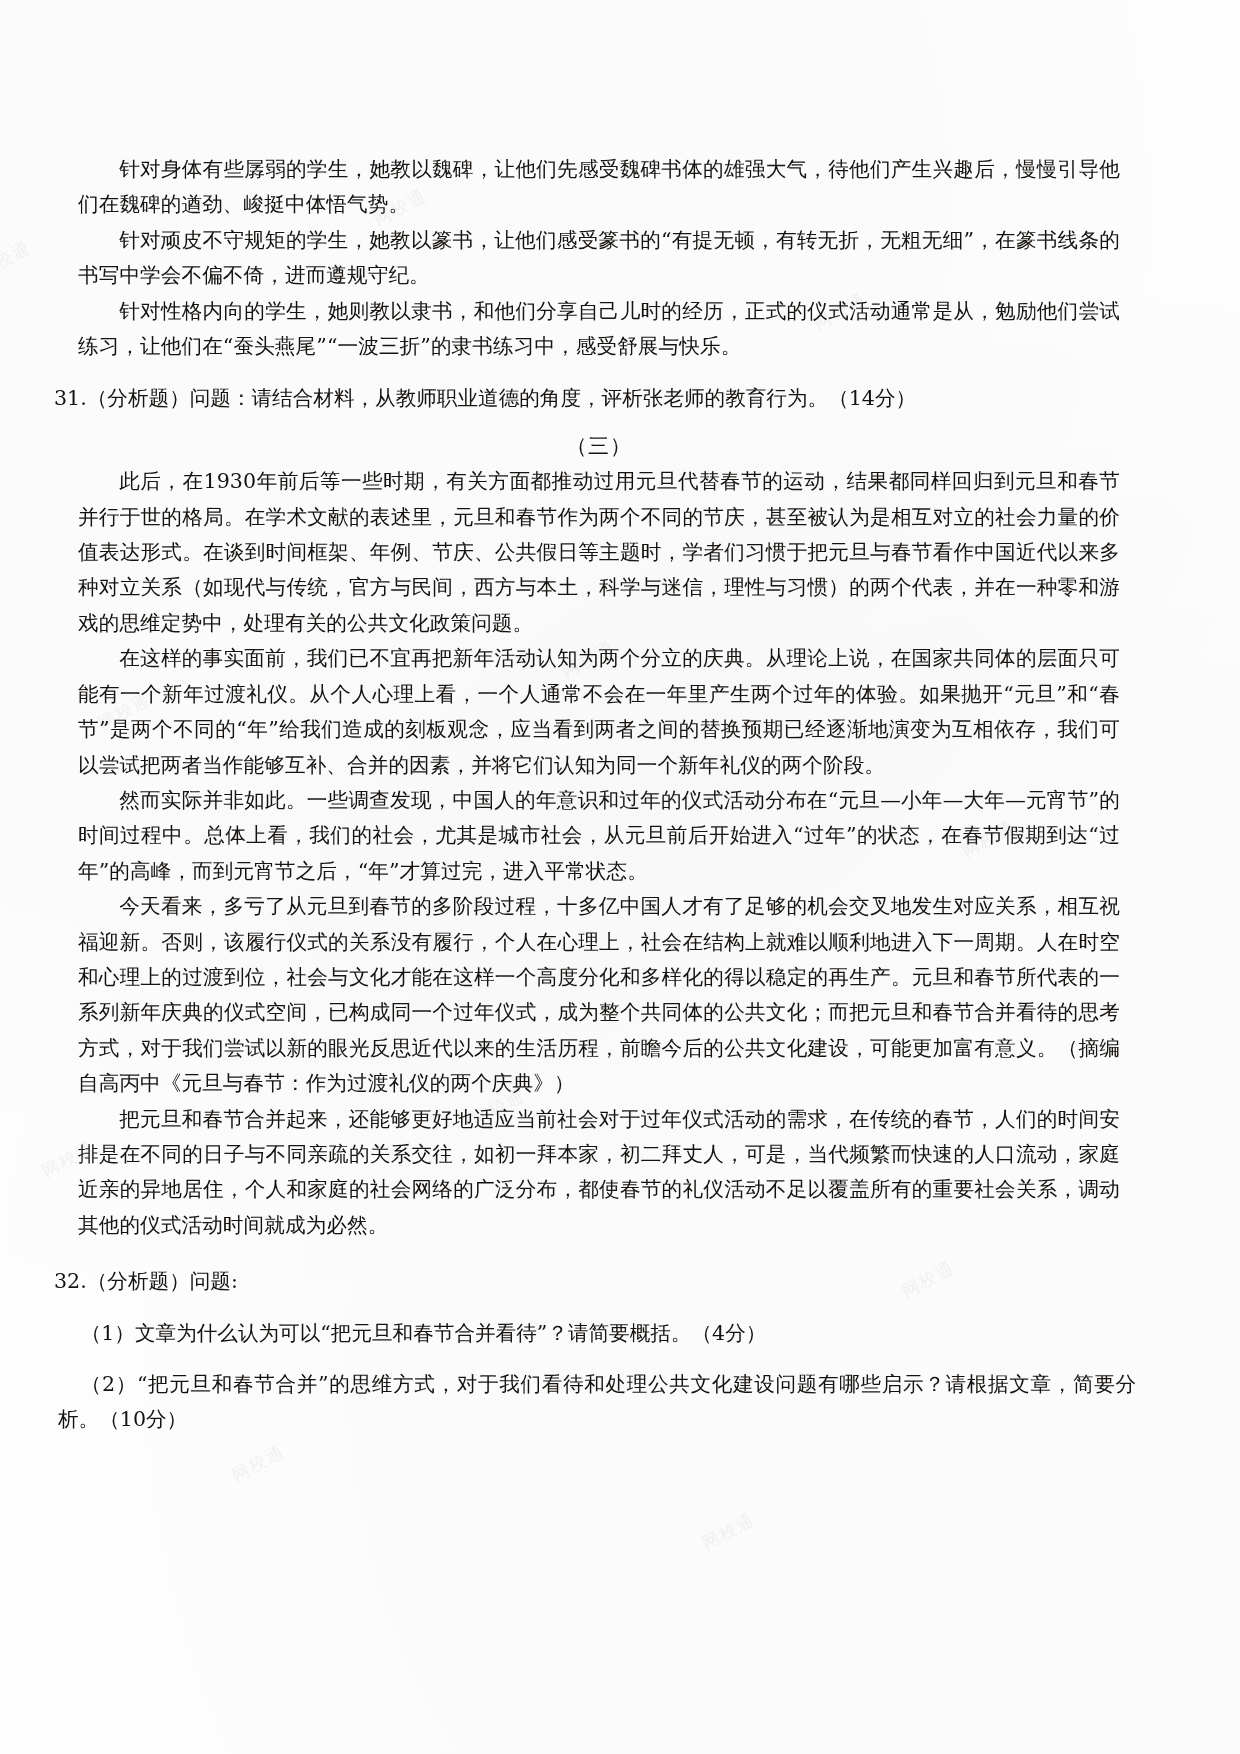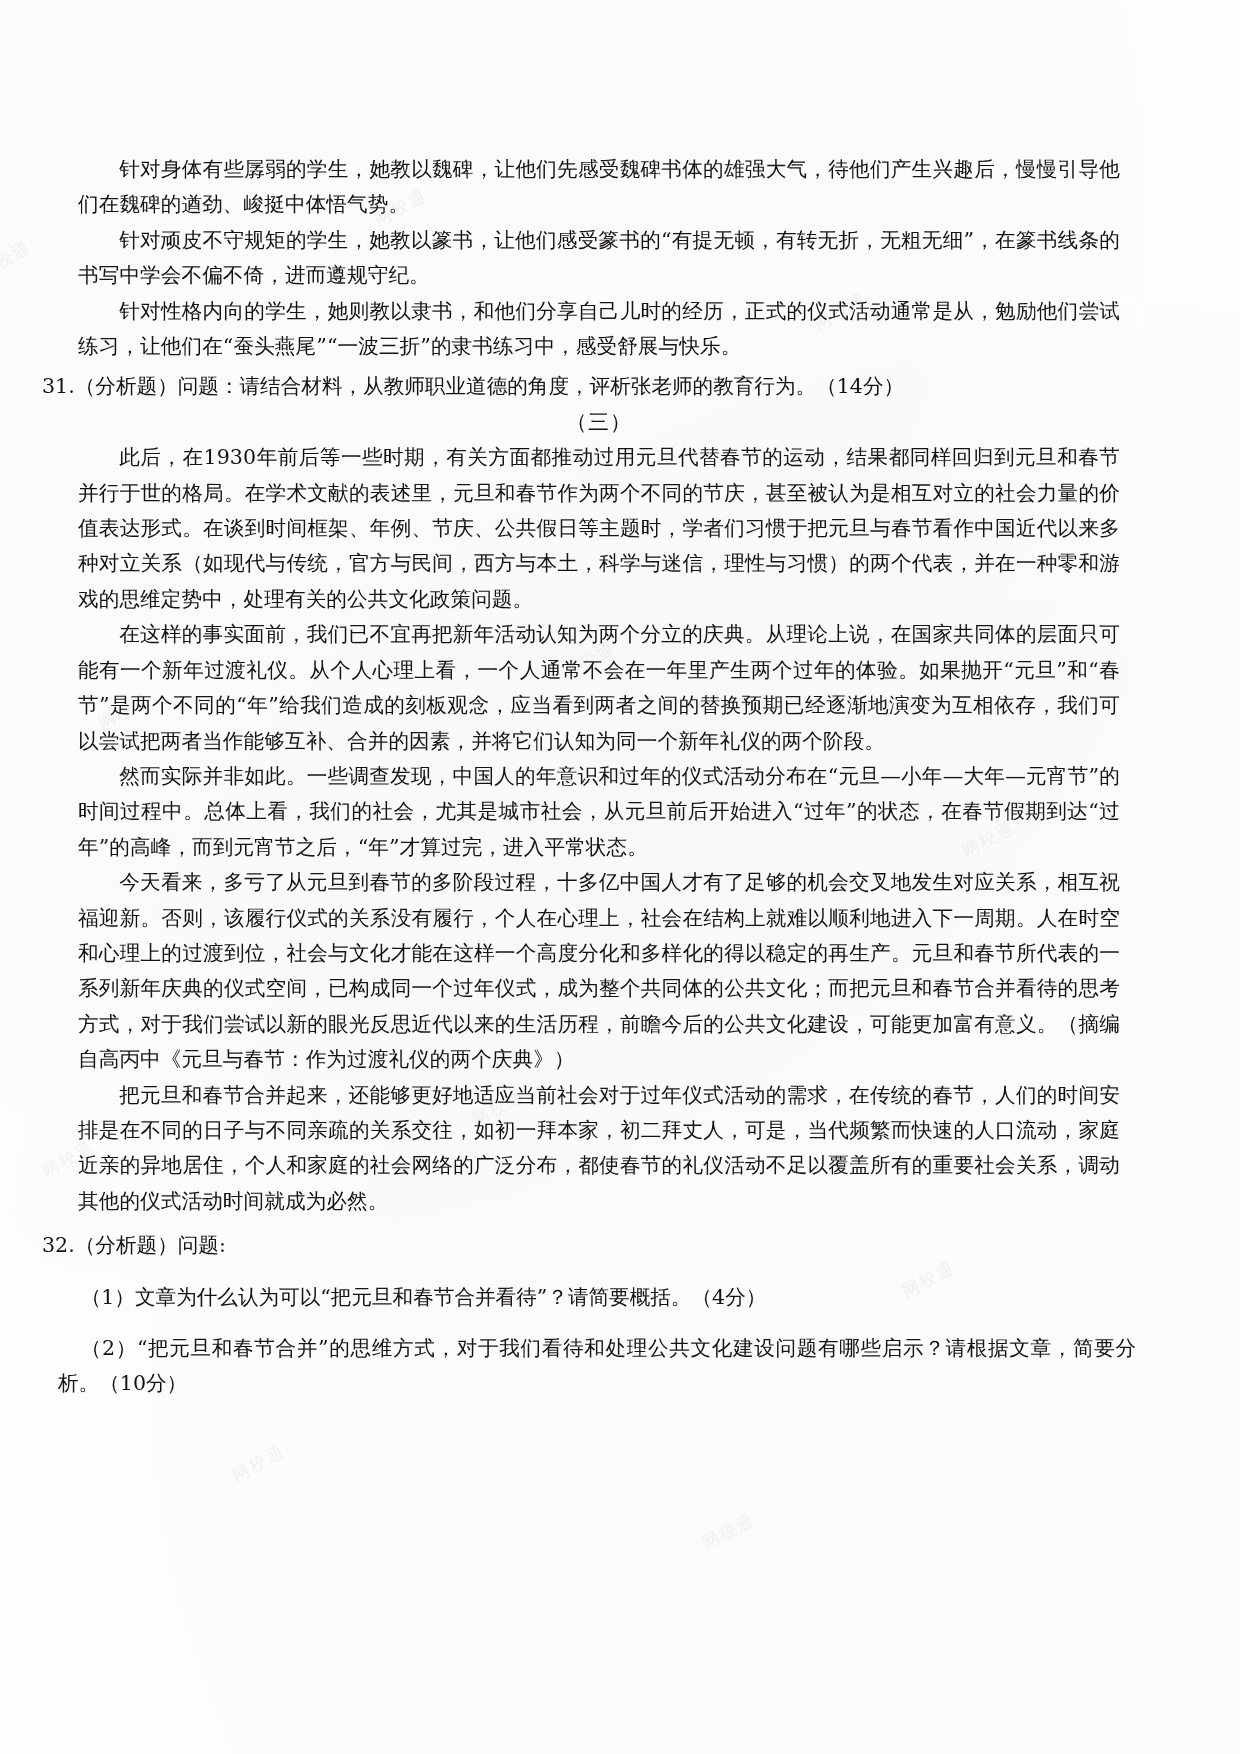--- a/index.html
+++ b/index.html
@@ -77,21 +77,21 @@
     letter-spacing: 1px;
   }
   .qnum {
     position: relative;
     left: -36px;
     width: calc(100% + 36px);
     font-size: 20.6px;
     line-height: 35.4px;
     text-align: justify;
     text-justify: inter-ideograph;
-    margin: 0;
+    margin: 12px;
   }
   .sub-item {
     position: relative;
     left: -36px;
     width: calc(100% + 36px);
     text-indent: 1.1em;
     font-size: 20.6px;
     line-height: 35.4px;
     text-align: justify;
     text-justify: inter-ideograph;

